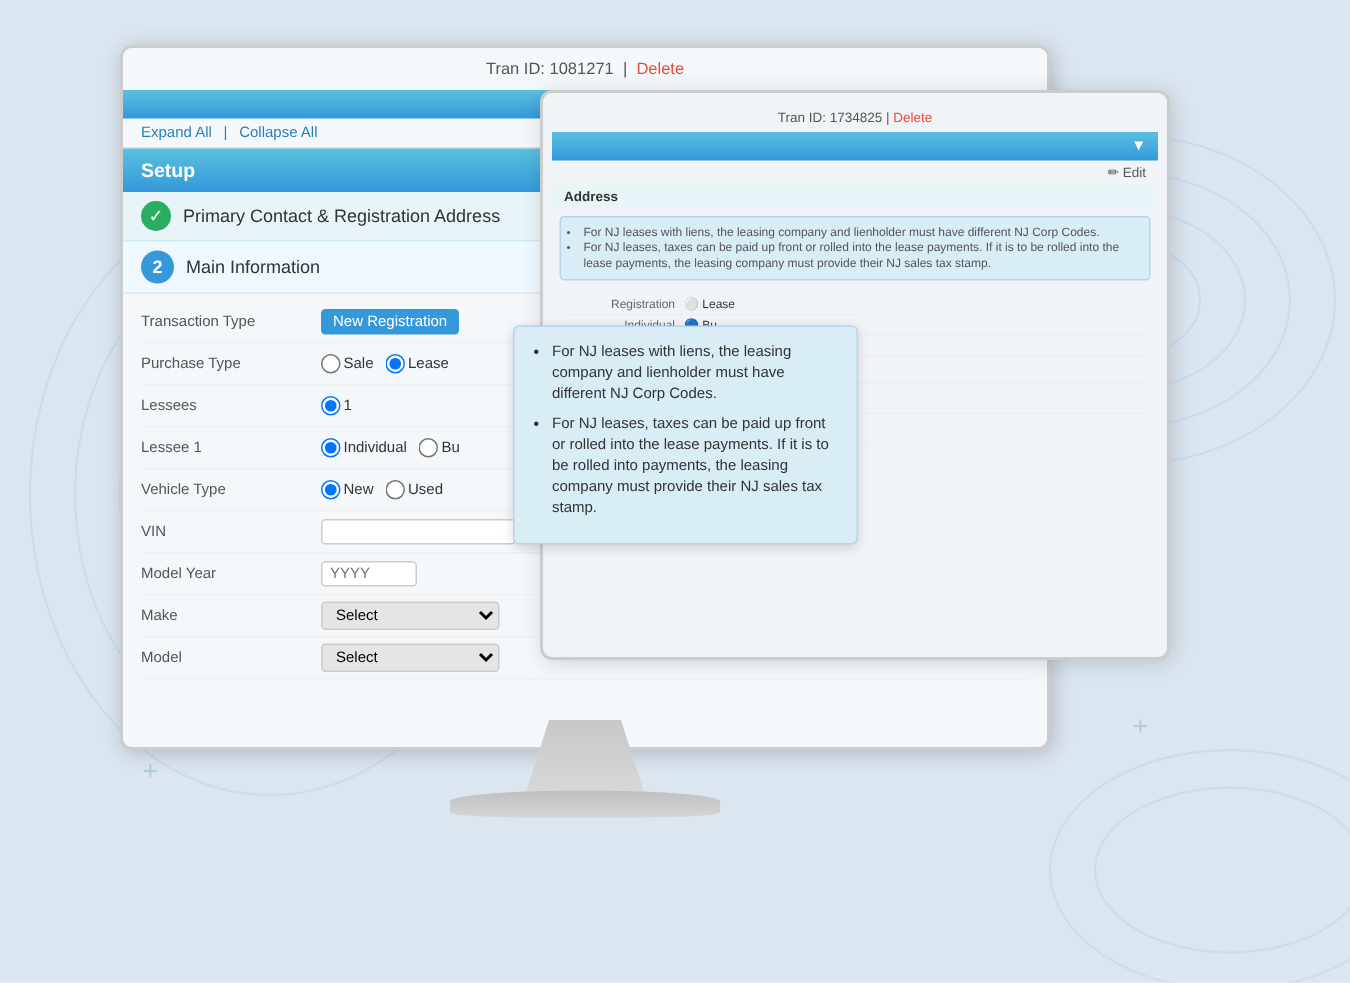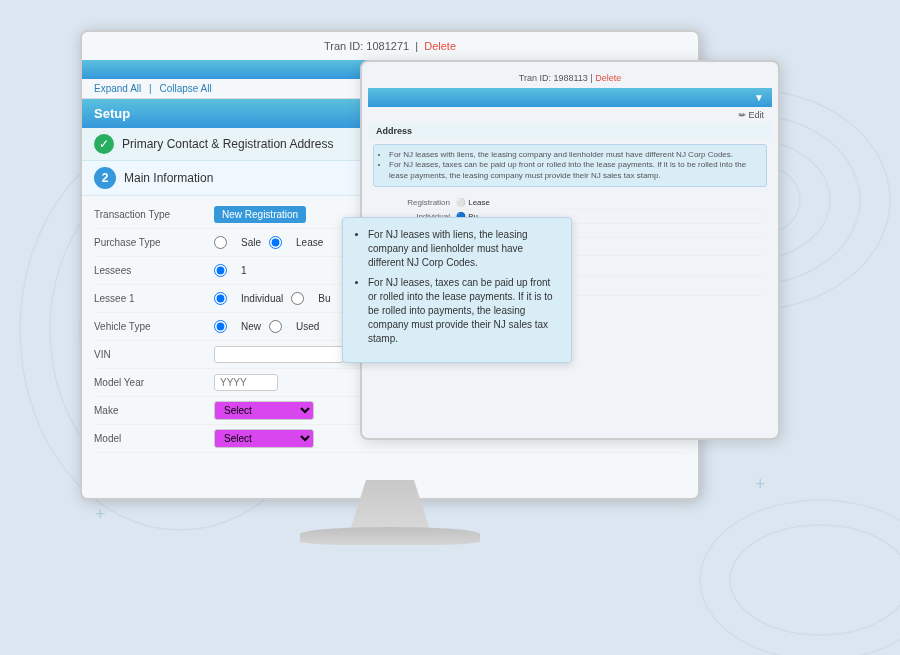--- a/index.html
+++ b/index.html
@@ -210,21 +210,21 @@
 
     .radio-group {
       display: flex;
       align-items: center;
       gap: 8px;
       font-size: 10px;
     }
     .radio-group label {
       display: flex;
       align-items: center;
-      gap: 14px;
+      gap: 2px;
       cursor: pointer;
     }
 
     .text-input {
       border: 1px solid #ccc;
       border-radius: 3px;
       padding: 2px 5px;
       font-size: 10px;
       background: white;
     }
@@ -242,22 +242,22 @@
       cursor: pointer;
       font-size: 10px;
       margin-left: 5px;
     }
 
     .select-input {
       border: 1px solid #ccc;
       border-radius: 3px;
       padding: 2px 5px;
       font-size: 10px;
-      background: #d946ef;
-      width: 100px;
+      background: #e5e5e5;
+      width: 119px;
     }
 
     
     .tooltip-box {
       position: absolute;
       top: 185px;
       left: 260px;
       width: 230px;
       background: #d9edf7;
       border: 1px solid #b8d4e8;
@@ -394,21 +394,21 @@
     <text x="755" y="490" fill="#8ab0cc" font-size="18">+</text>
     <text x="95" y="520" fill="#8ab0cc" font-size="18">+</text>
   </svg>
 </div>
 
 <div class="monitor-wrapper">
 
   <div class="monitor-screen-bg">
     <div class="bg-screen-content">
       <div class="bg-tran-header">
-        <span>Tran ID: 1988113 |</span>
+        <span>Tran ID: 1734825 |</span>
         <a style="color:#e74c3c; text-decoration:none;">Delete</a>
       </div>
 
       <div class="blue-header-bg">
         <span class="arrow-down">▼</span>
       </div>
       <div class="bg-edit-btn">
         ✏ <span>Edit</span>
       </div>
       <div class="bg-address-header">Address</div>

